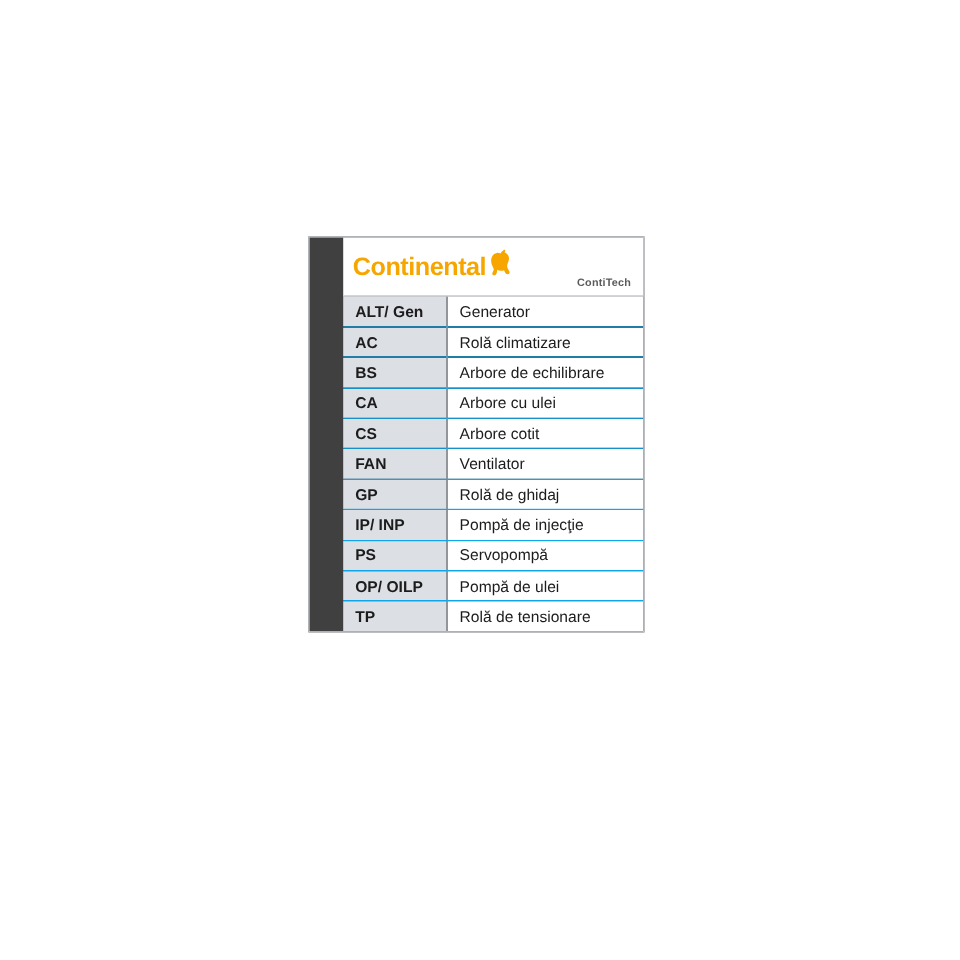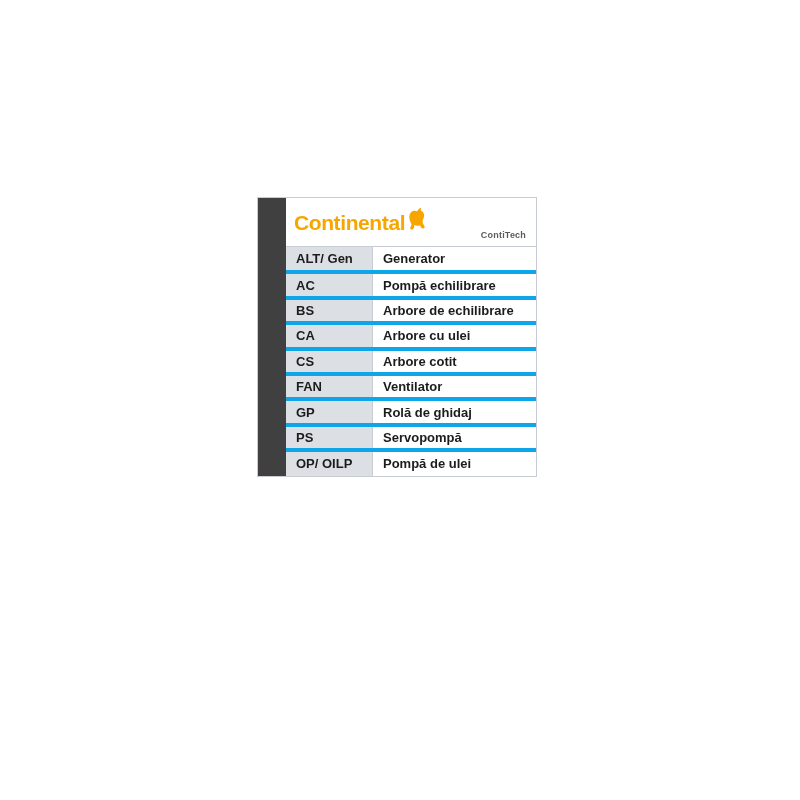--- a/index.html
+++ b/index.html
@@ -64,41 +64,41 @@
   }
   table.legend {
     border-collapse: collapse;
     width: 100%;
     table-layout: fixed;
   }
   table.legend tr {
     height: 25.4px;
   }
   table.legend td {
-    border-bottom: 4px solid #0ea5e9;
+    border-bottom: 1px solid #0ea5e9;
     font-size: 13px;
     color: #1c1c1c;
     padding: 0 0 0 10px;
     vertical-align: middle;
     white-space: nowrap;
     overflow: hidden;
   }
   table.legend tr:last-child td {
     border-bottom: none;
   }
   td.abbr {
     width: 76px;
     background: #dcdfe4;
     font-weight: bold;
     border-right: 1px solid #c8cdd4;
     text-align: left;
   }
   td.desc {
     background: #ffffff;
-    font-weight: bold;
+    font-weight: normal;
   }
 </style>
 </head>
 <body>
 
 <div id="canvas">
 
   <div class="legend-card">
 
     <div class="brand-header">
@@ -112,21 +112,21 @@
     </div>
 
     <table class="legend">
       <tbody>
         <tr>
           <td class="abbr">ALT/ Gen</td>
           <td class="desc">Generator</td>
         </tr>
         <tr>
           <td class="abbr">AC</td>
-          <td class="desc">Pompă echilibrare</td>
+          <td class="desc">Rolă climatizare</td>
         </tr>
         <tr>
           <td class="abbr">BS</td>
           <td class="desc">Arbore de echilibrare</td>
         </tr>
         <tr>
           <td class="abbr">CA</td>
           <td class="desc">Arbore cu ulei</td>
         </tr>
         <tr>
@@ -135,24 +135,32 @@
         </tr>
         <tr>
           <td class="abbr">FAN</td>
           <td class="desc">Ventilator</td>
         </tr>
         <tr>
           <td class="abbr">GP</td>
           <td class="desc">Rolă de ghidaj</td>
         </tr>
         <tr>
+          <td class="abbr">IP/ INP</td>
+          <td class="desc">Pompă de injecţie</td>
+        </tr>
+        <tr>
           <td class="abbr">PS</td>
           <td class="desc">Servopompă</td>
         </tr>
         <tr>
           <td class="abbr">OP/ OILP</td>
           <td class="desc">Pompă de ulei</td>
+        </tr>
+        <tr>
+          <td class="abbr">TP</td>
+          <td class="desc">Rolă de tensionare</td>
         </tr>
       </tbody>
     </table>
 
   </div>
 </div>
 
 </body></html>

